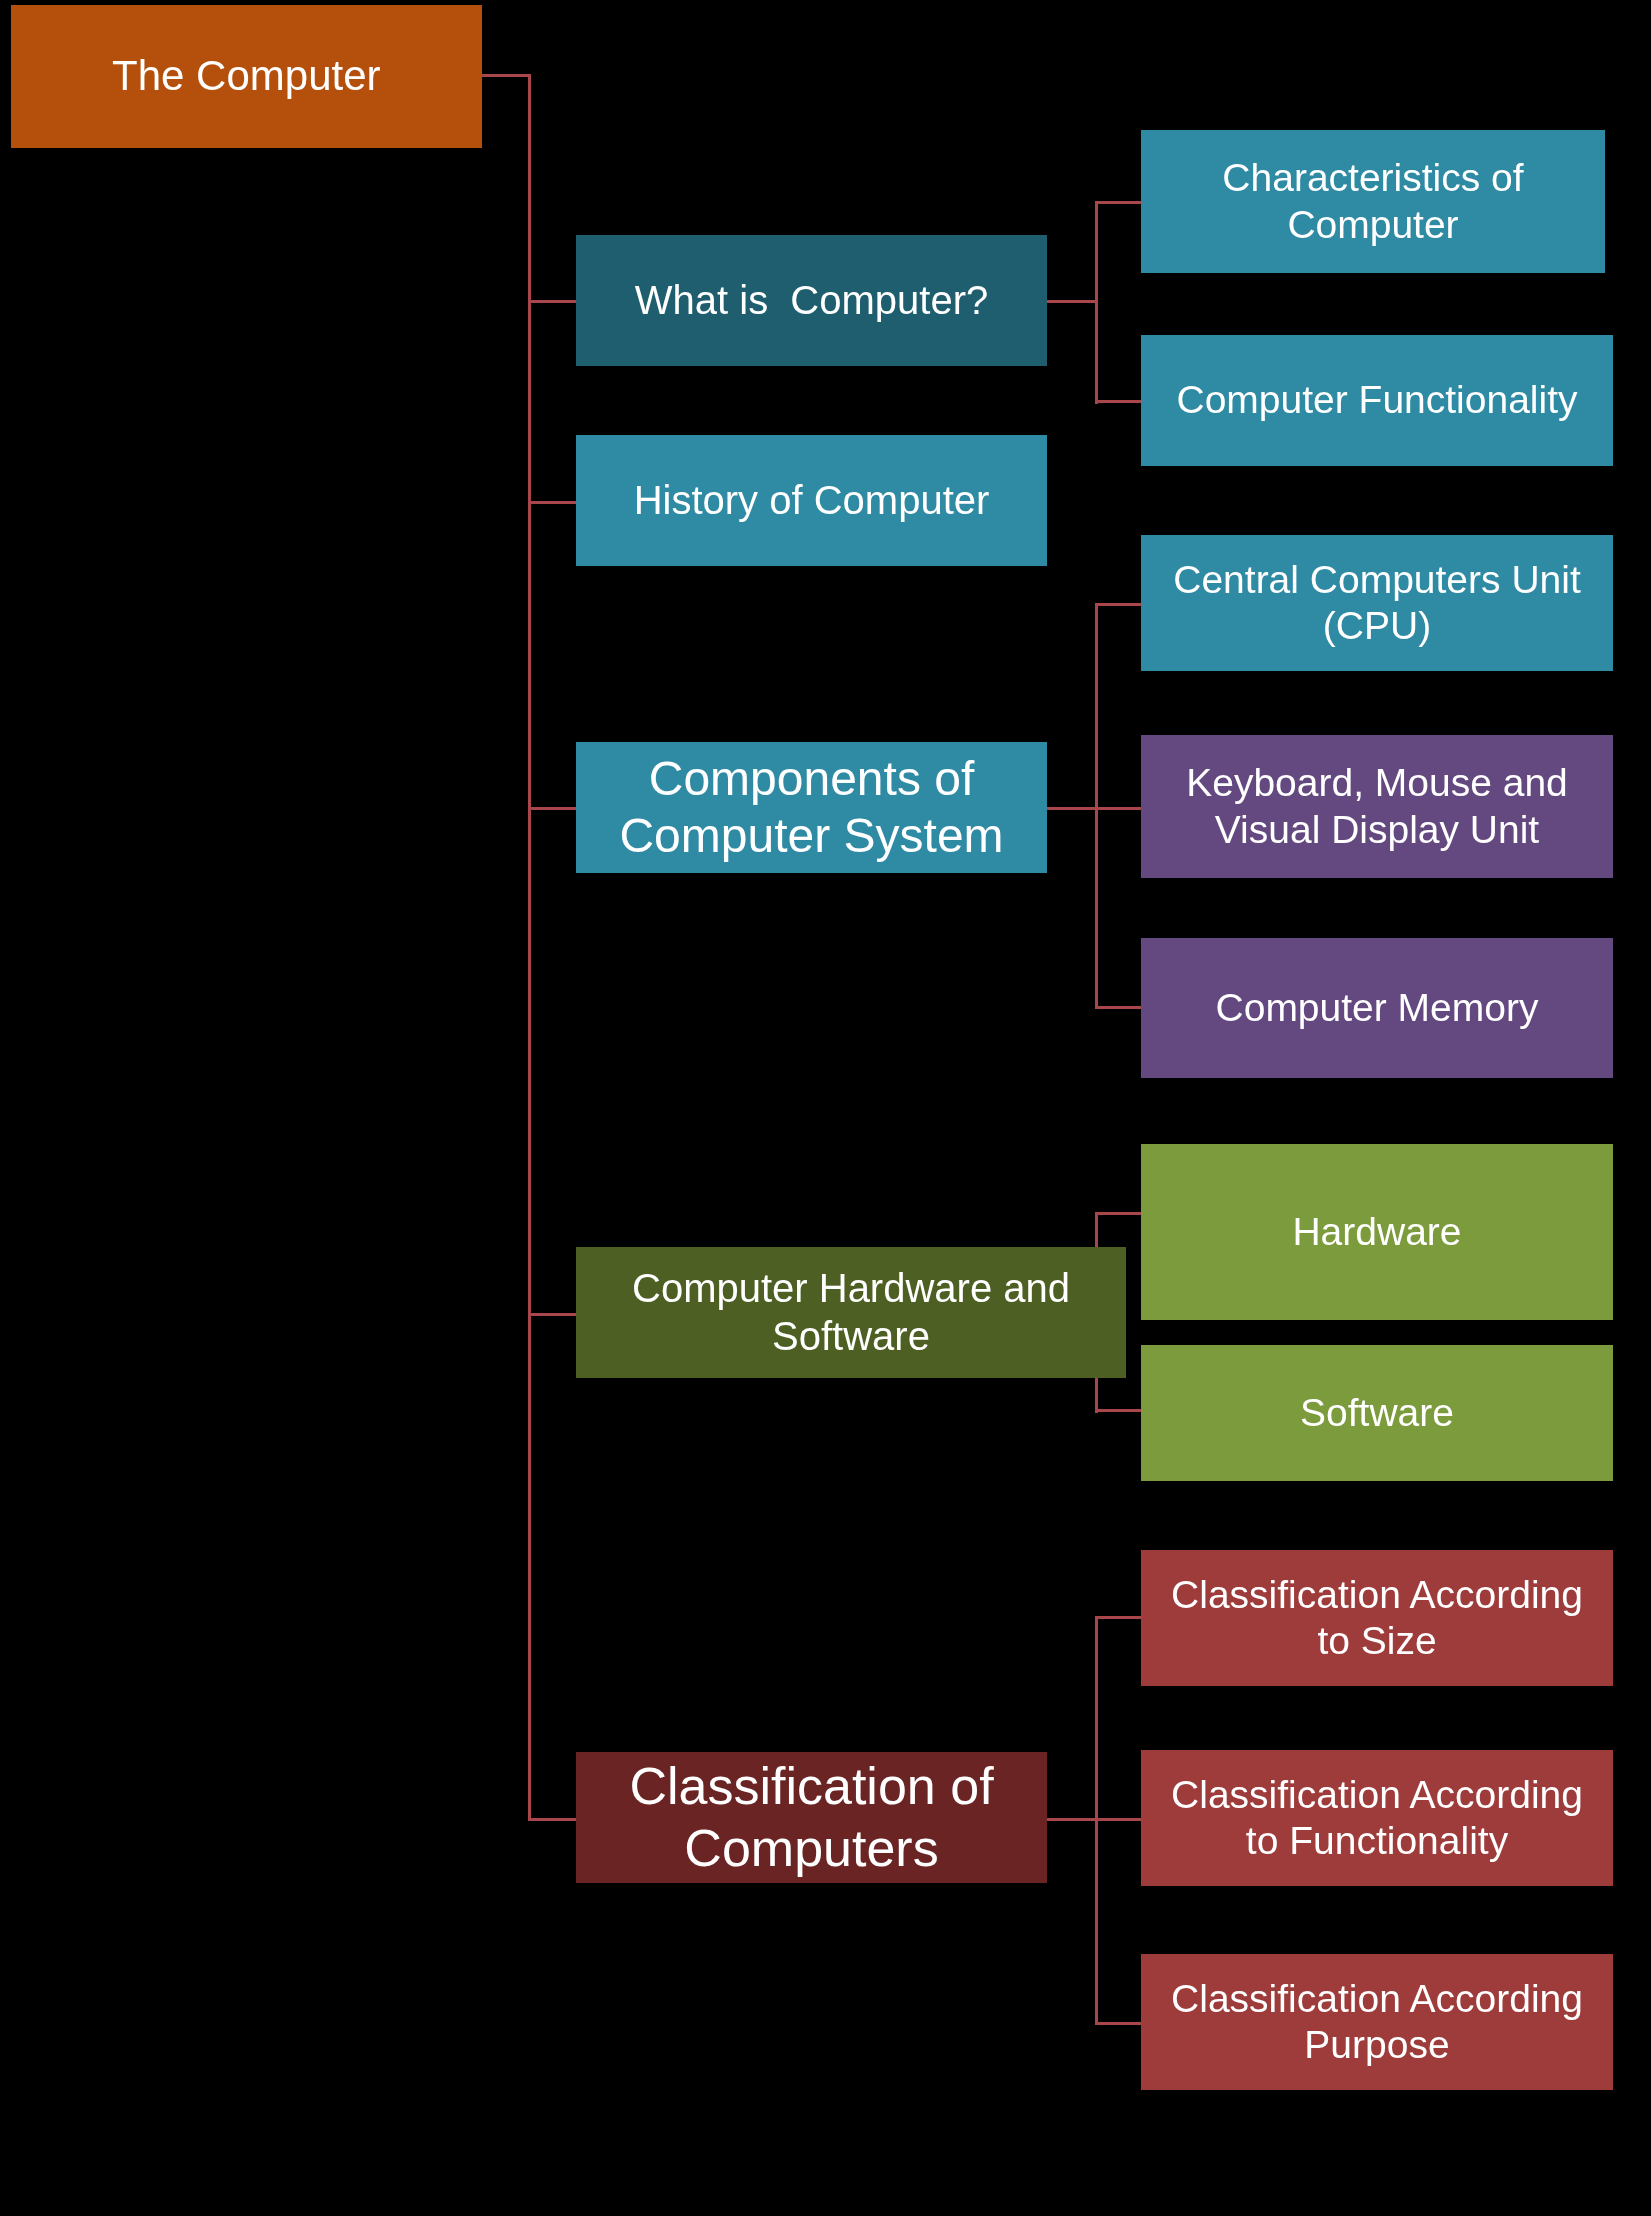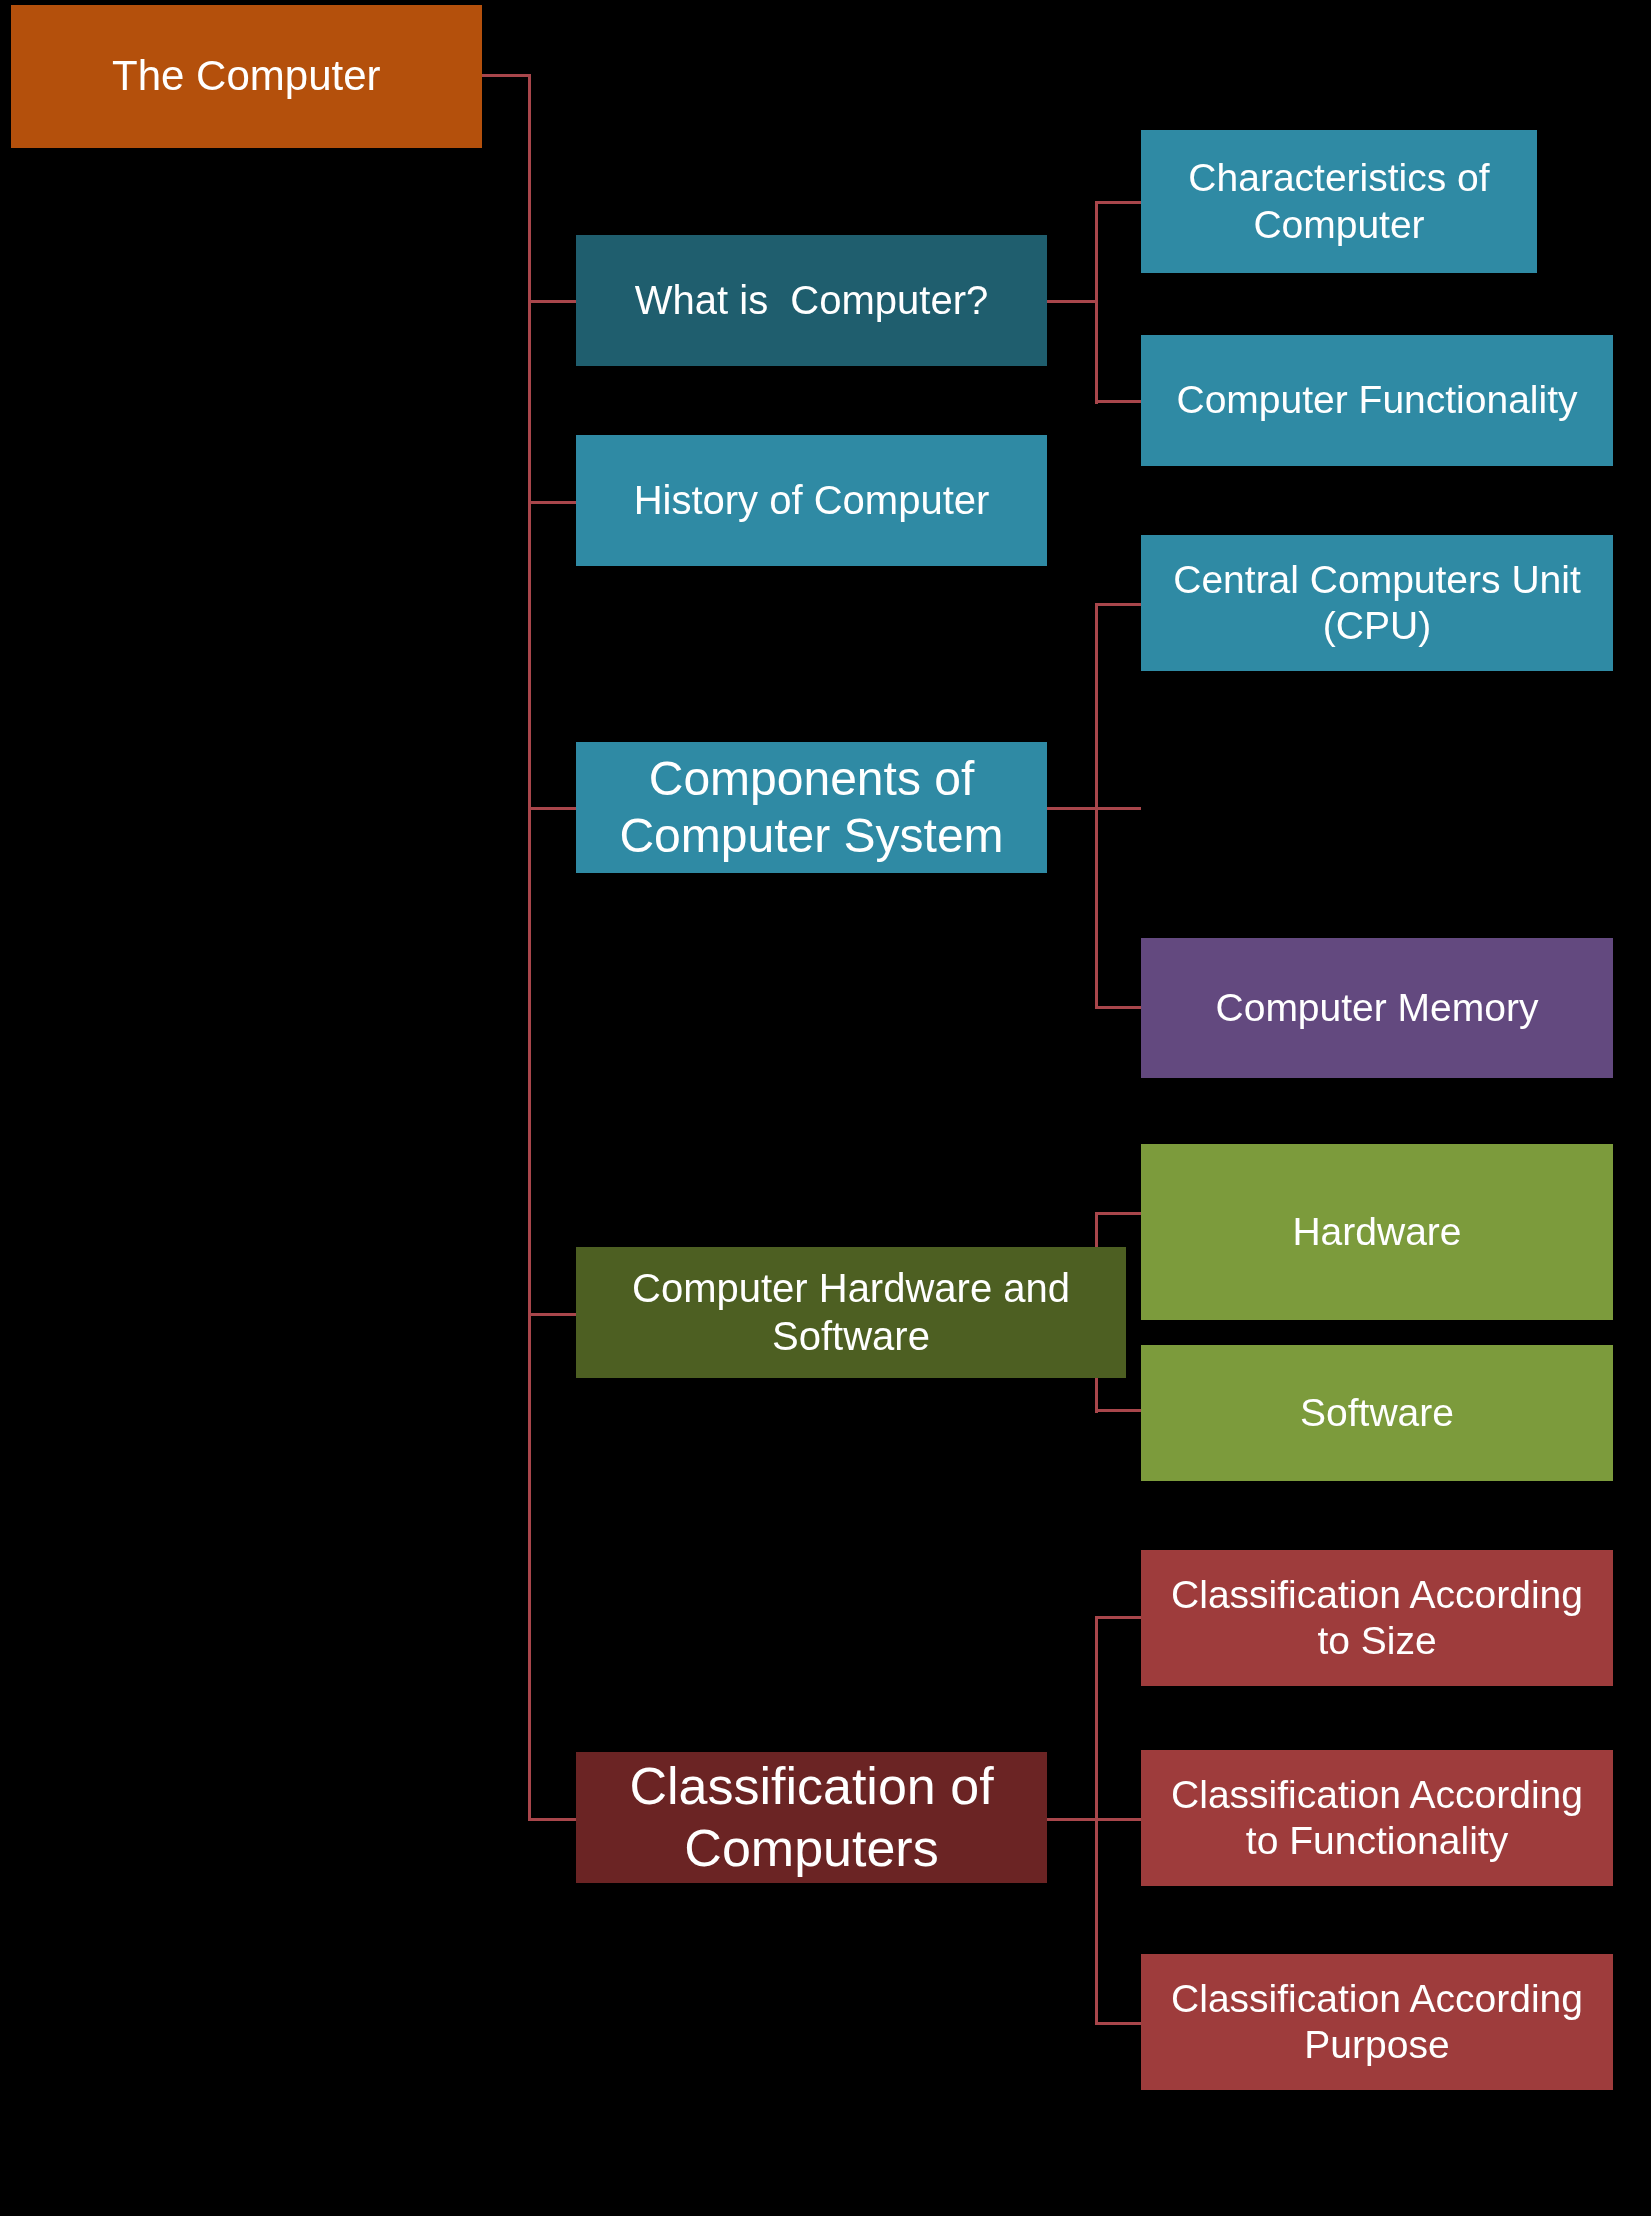--- a/index.html
+++ b/index.html
@@ -97,34 +97,38 @@
   <div class="node" style="left:576px; top:1247px; width:550px; height:131px; background:#4D5F22; font-size:40px;">
     <span class="node-label">Computer Hardware and
 Software</span>
   </div>
 
   <div class="node" style="left:576px; top:1752px; width:471px; height:131px; background:#6B2424; font-size:52px;">
     <span class="node-label">Classification of
 Computers</span>
   </div>
 
-  <div class="node" style="left:1141px; top:130px; width:396px; height:143px; background:#2F8AA4; font-size:39px;">
+  <div class="node" style="left:1141px; top:130px; width:464px; height:143px; background:#2F8AA4; font-size:39px;">
     <span class="node-label">Characteristics of
 Computer</span>
   </div>
 
   <div class="node" style="left:1141px; top:335px; width:472px; height:131px; background:#2F8AA4; font-size:39px;">
     <span class="node-label">Computer Functionality</span>
   </div>
 
   <div class="node" style="left:1141px; top:535px; width:472px; height:136px; background:#2F8AA4; font-size:39px;">
     <span class="node-label">Central Computers Unit
 (CPU)</span>
   </div>
 
+  <div class="node" style="left:1141px; top:735px; width:472px; height:143px; background:#63497F; font-size:39px;">
+    <span class="node-label">Keyboard, Mouse and
+Visual Display Unit</span>
+  </div>
 
   <div class="node" style="left:1141px; top:938px; width:472px; height:140px; background:#63497F; font-size:39px;">
     <span class="node-label">Computer Memory</span>
   </div>
 
   <div class="node" style="left:1141px; top:1144px; width:472px; height:176px; background:#7C9B3C; font-size:39px;">
     <span class="node-label">Hardware</span>
   </div>
 
   <div class="node" style="left:1141px; top:1345px; width:472px; height:136px; background:#7C9B3C; font-size:39px;">

